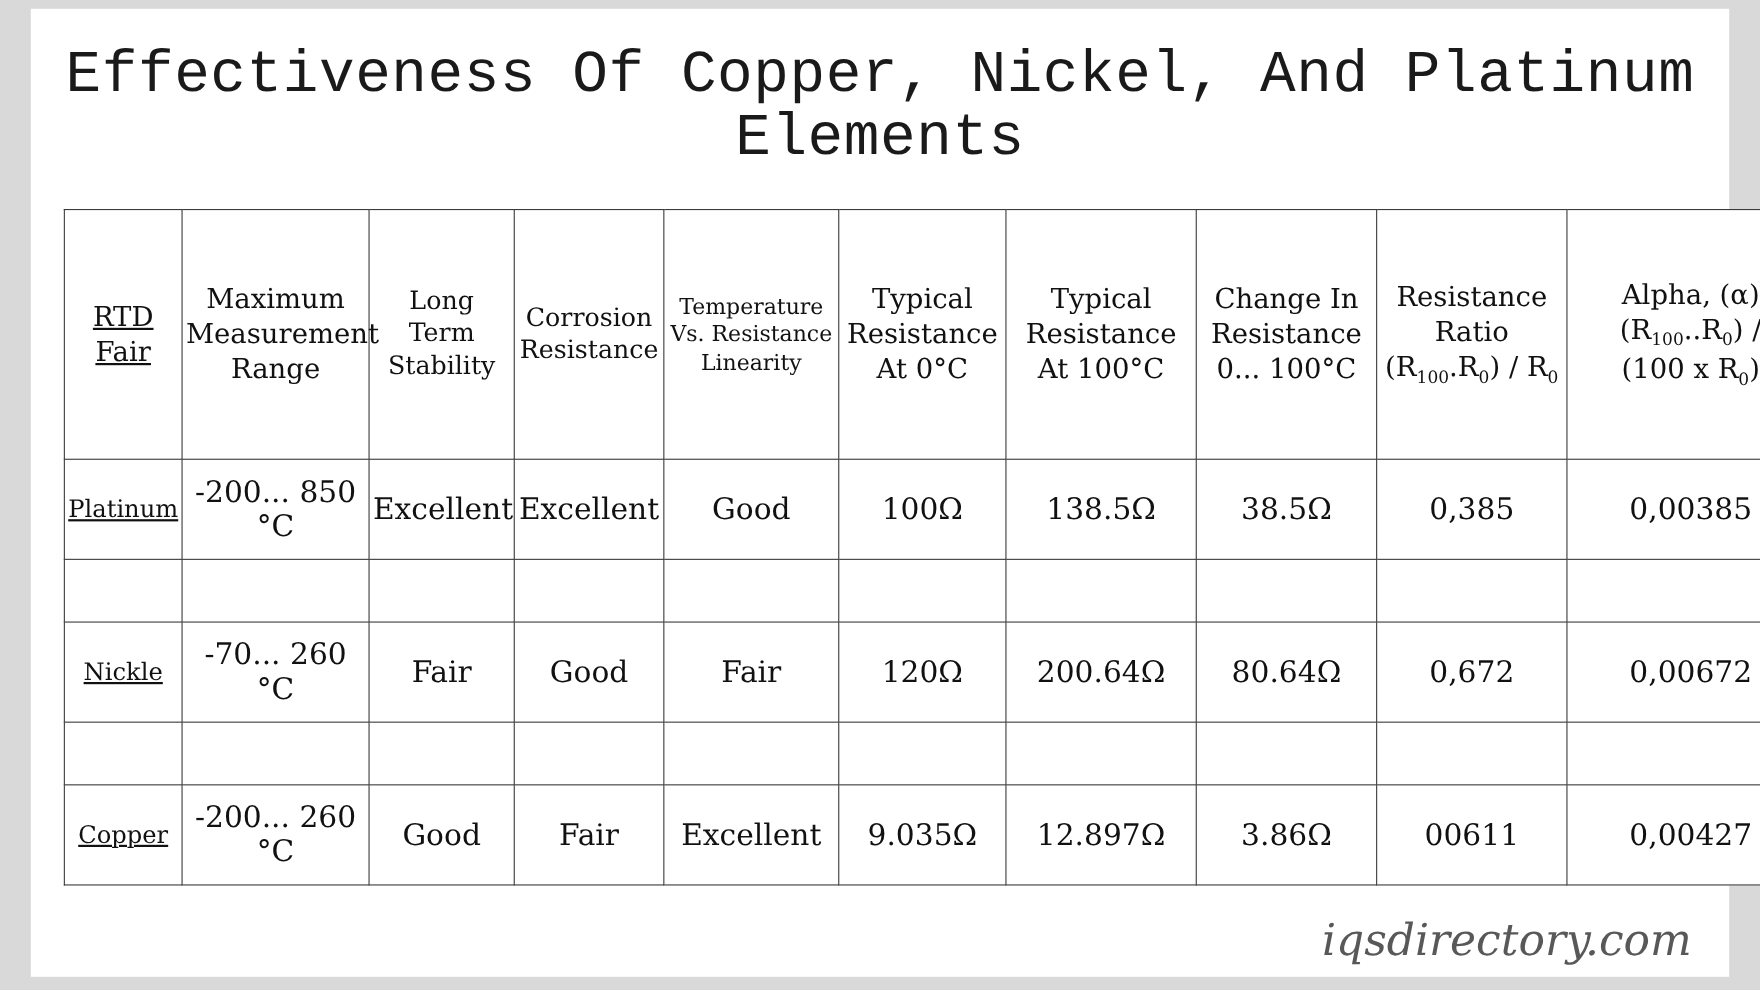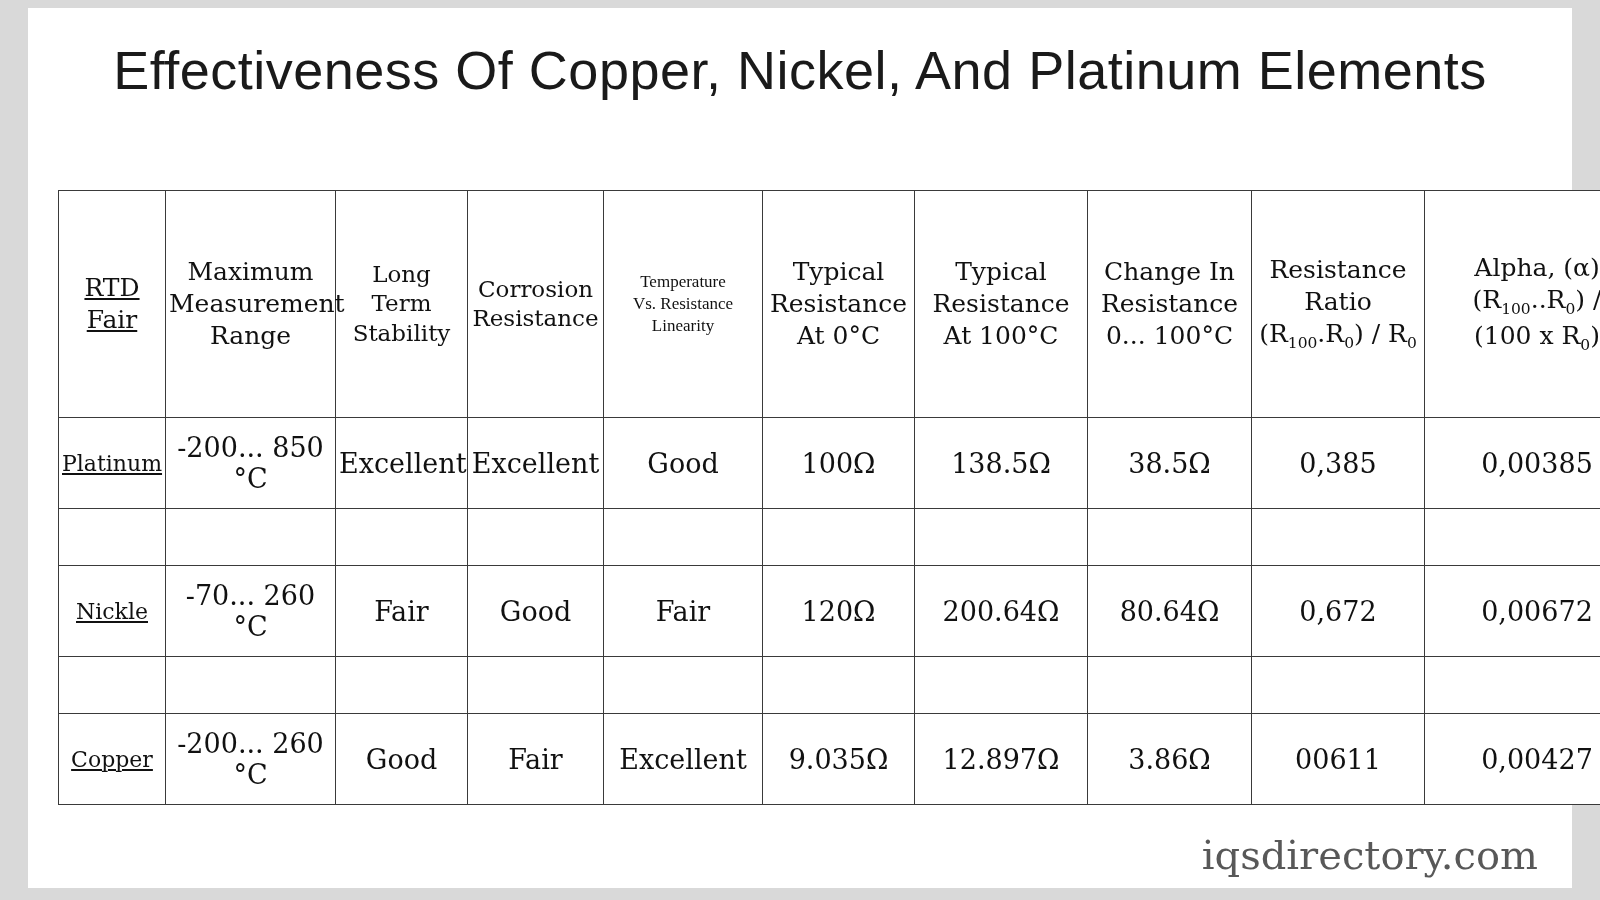--- a/index.html
+++ b/index.html
@@ -23,21 +23,21 @@
     box-sizing: border-box;
   }
   .title {
     text-align: center;
     font-size: 54px;
     font-weight: normal;
     color: #1a1a1a;
     letter-spacing: 0.5px;
     margin: 34px 0 0 0;
     line-height: 1.05;
-    font-family: Liberation Sans, sans-serif;
+    font-family: Liberation Mono, monospace;
   }
   .table-wrap {
     position: absolute;
     left: 30px;
     top: 182px;
     width: 1486px;
   }
   table.rtd {
     border-collapse: collapse;
     width: 1486px;
@@ -55,22 +55,21 @@
   }
   thead td {
     height: 222px;
     font-size: 25px;
     line-height: 1.28;
   }
   thead td.small {
     font-size: 23px;
   }
   thead td.vsmall {
-    font-size: 17px;
-    font-family: Liberation Serif, serif;
+    font-size: 20px;
   }
   .sub {
     font-size: 0.62em;
     vertical-align: sub;
   }
   tbody td {
     font-size: 27px;
   }
   tr.data td {
     height: 86px;
@@ -94,20 +93,21 @@
   .watermark {
     position: absolute;
     right: 34px;
     bottom: 10px;
     font-size: 40px;
     color: #3c3c3c;
     opacity: 0.85;
     font-family: "DejaVu Serif", serif;
     letter-spacing: 0px;
     white-space: nowrap;
+    font-style: italic;
   }
   .hdr-line { display: block; }
 </style>
 </head>
 <body>
 
 <div class="page">
 
   <h1 class="title">Effectiveness Of Copper, Nickel, And Platinum Elements</h1>
 

